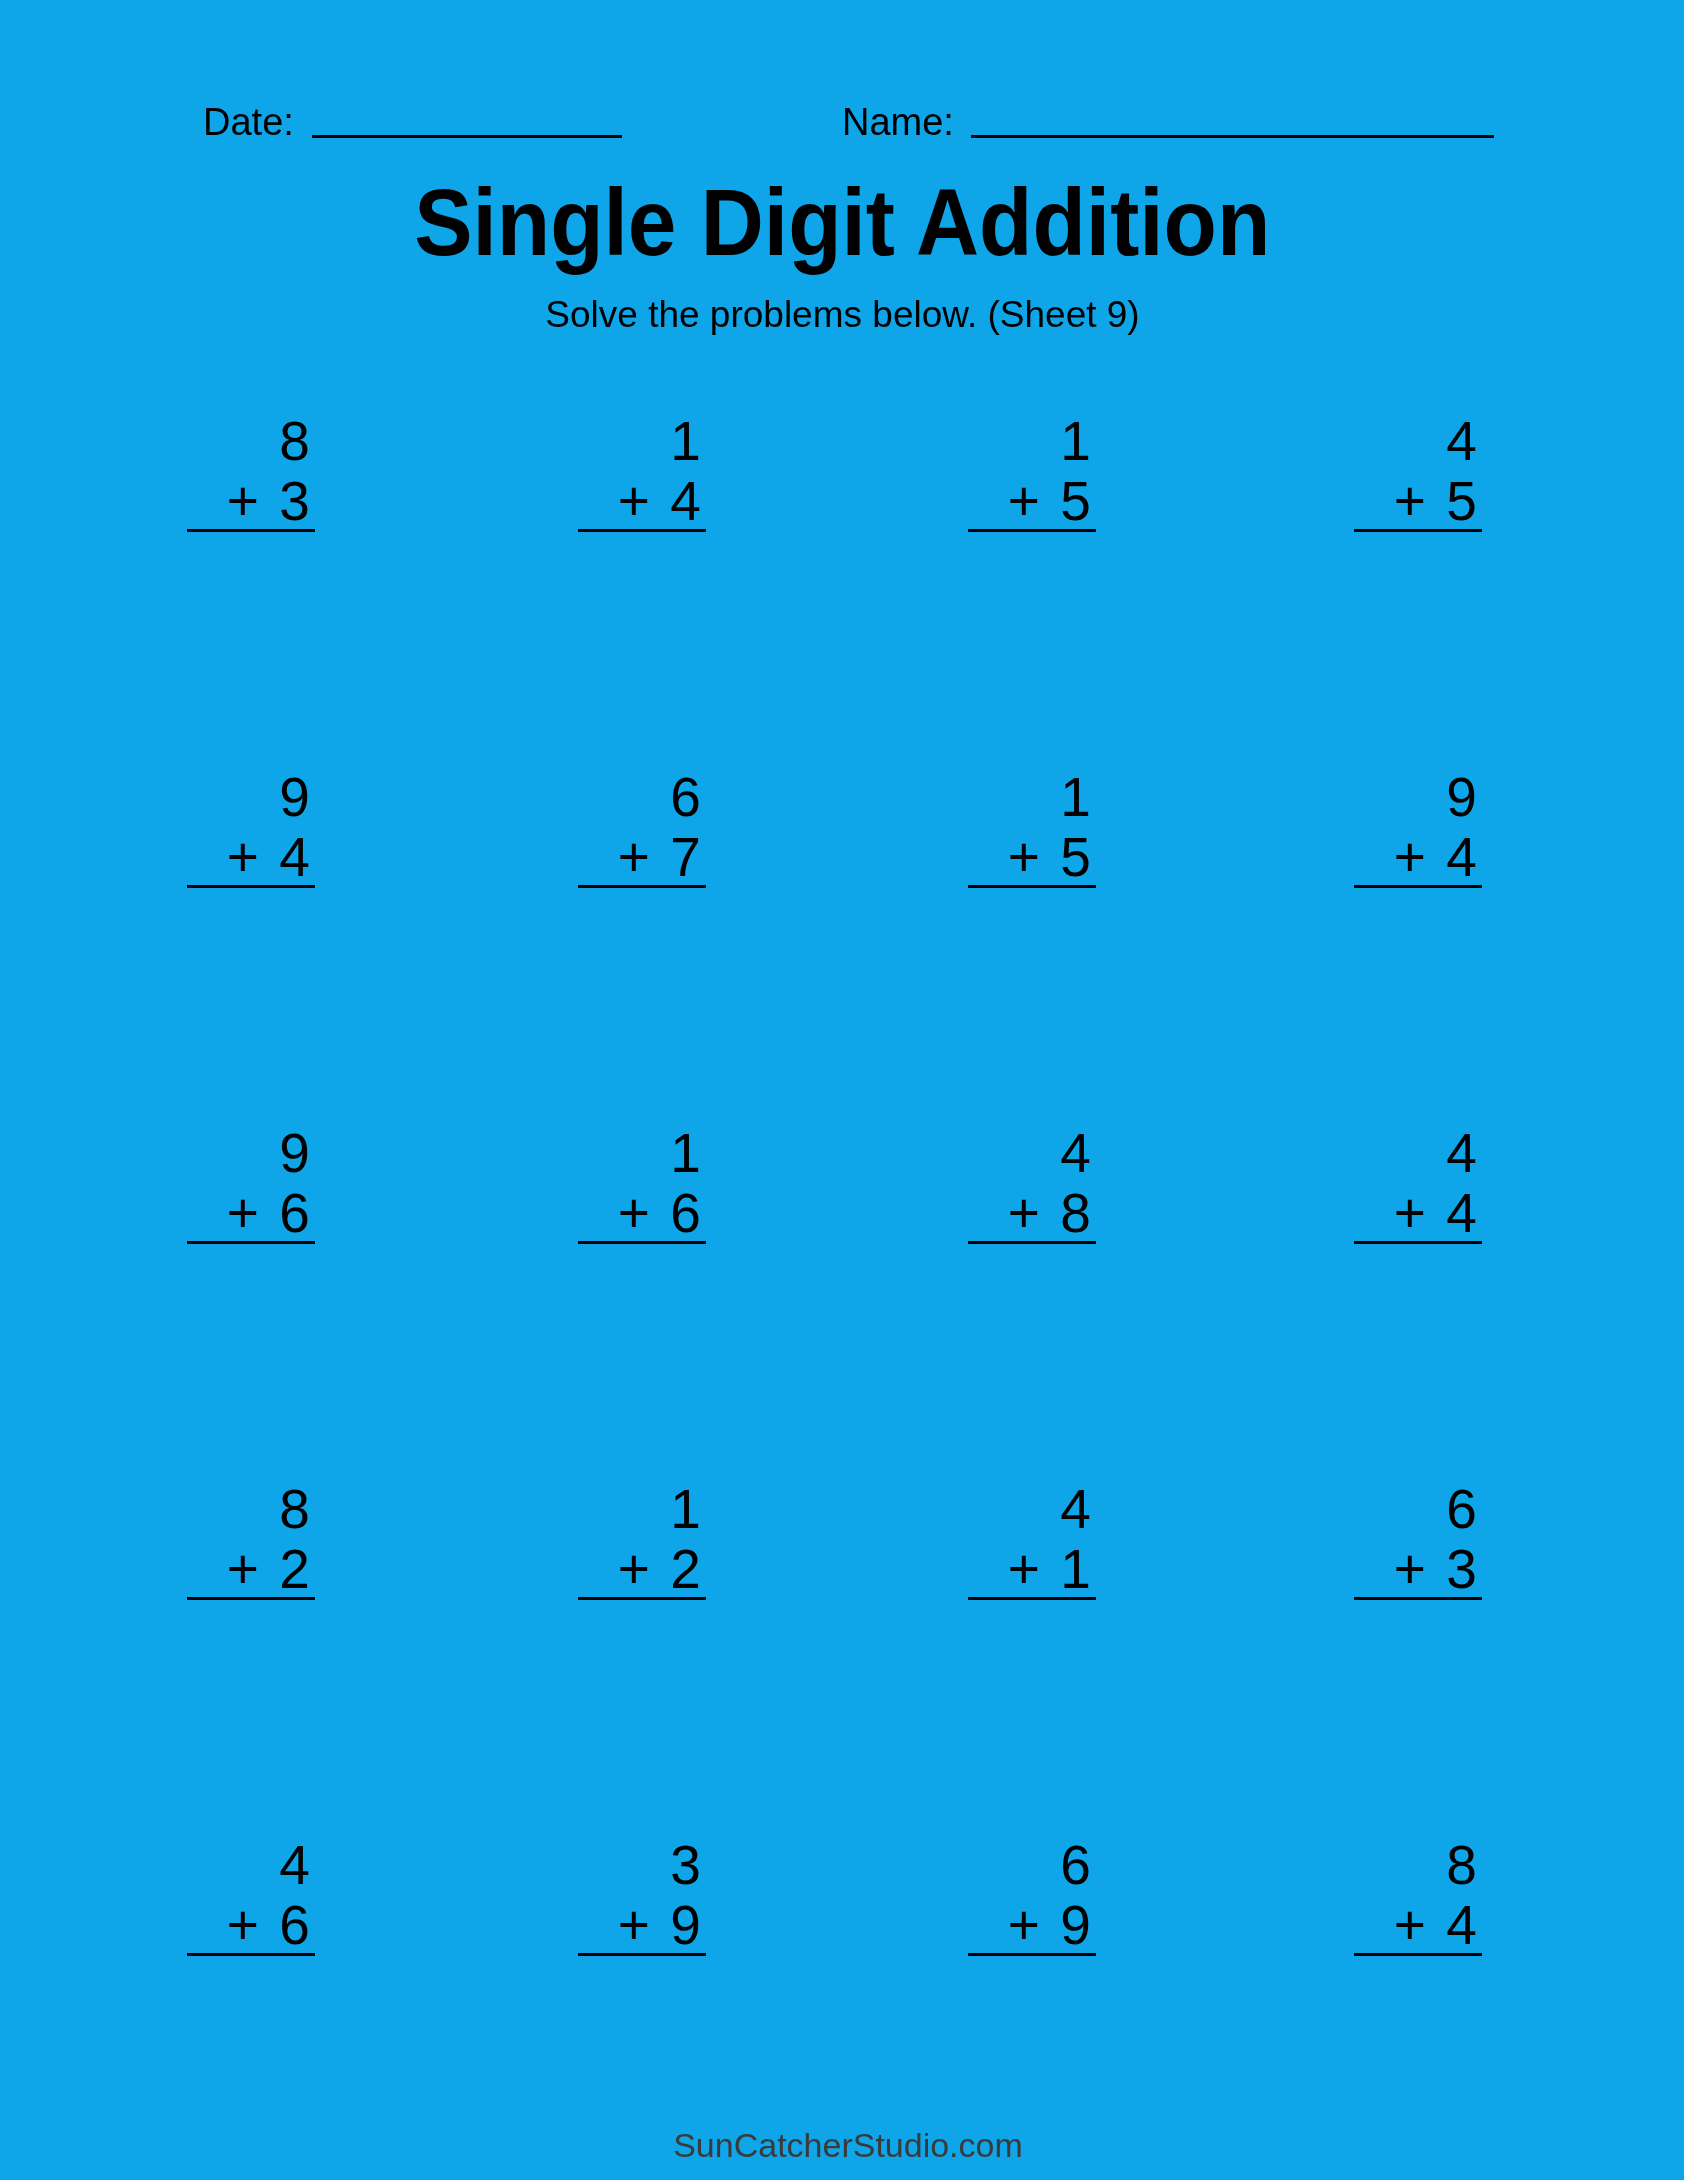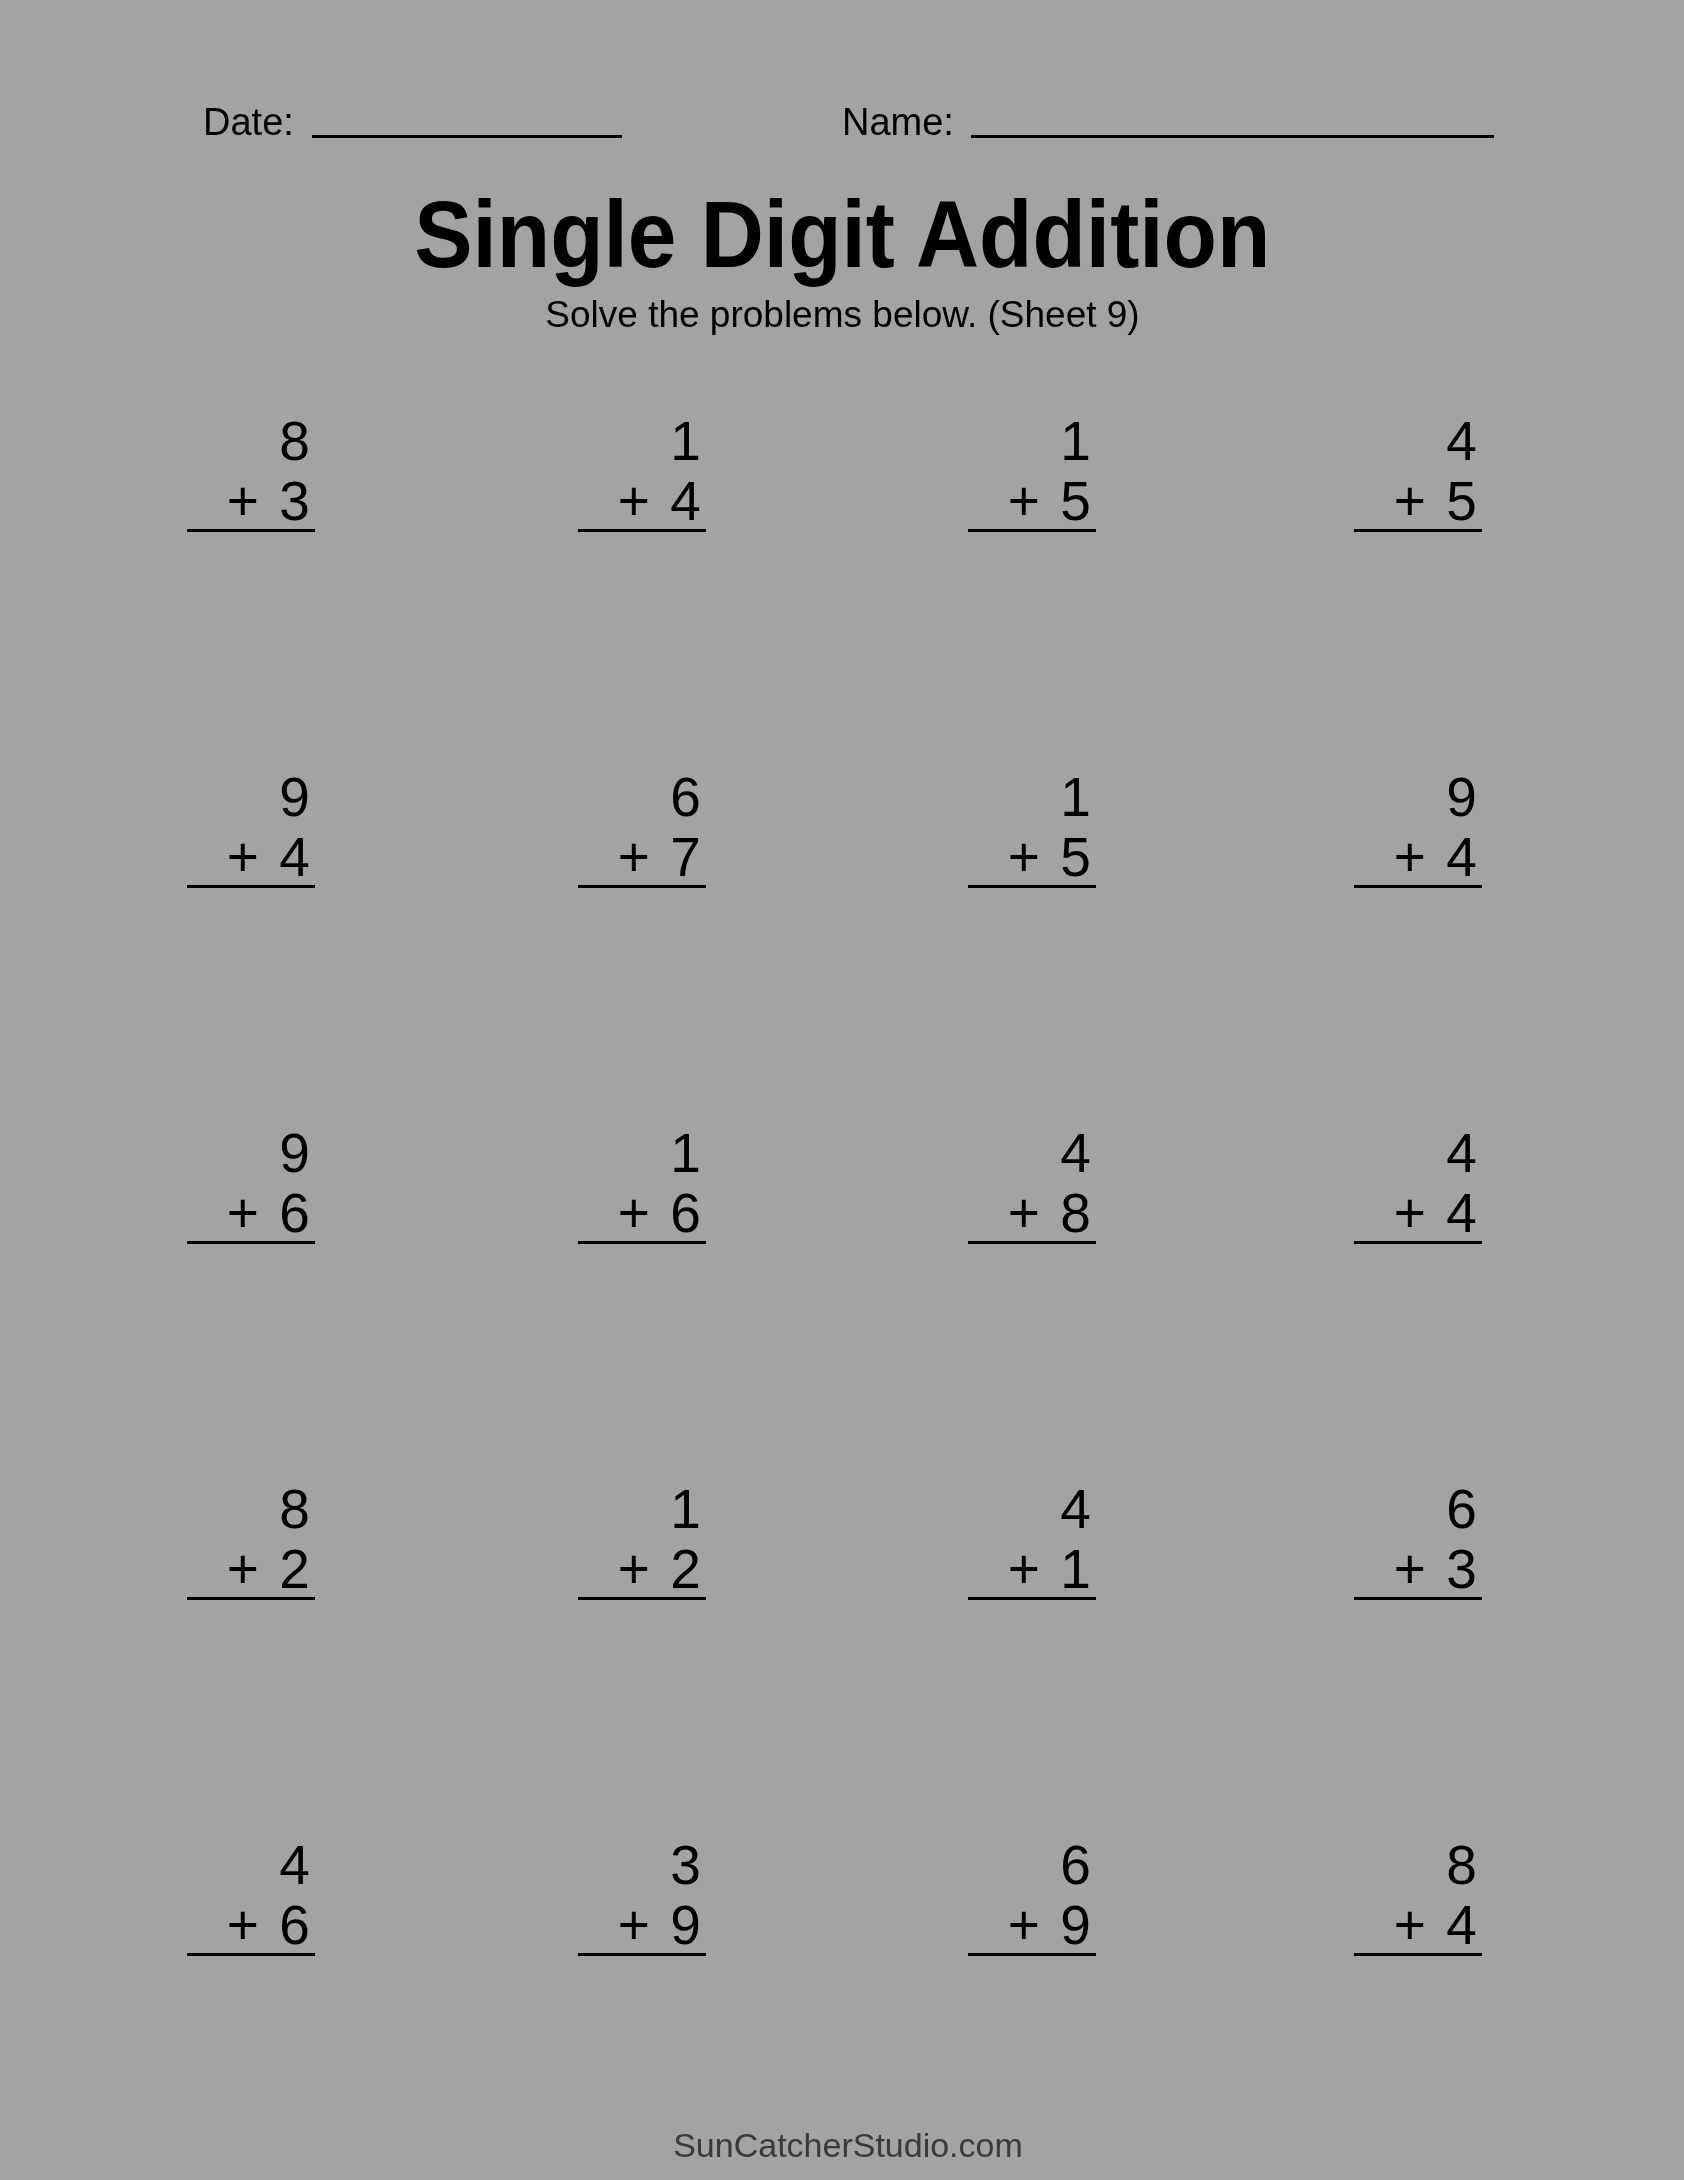--- a/index.html
+++ b/index.html
@@ -7,21 +7,21 @@
     width: 1685px;
     height: 2181px;
     background: #ffffff;
     font-family: "Liberation Sans", sans-serif;
     color: #000000;
   }
   .page {
     position: relative;
     width: 1685px;
     height: 2181px;
-    background: #a3a3a3;
+    background: #0ea5e9;
     overflow: hidden;
   }
   
   .field-label {
     position: absolute;
     font-size: 38px;
     line-height: 41px;
     color: #000;
     white-space: nowrap;
   }
@@ -31,21 +31,21 @@
     background: #000;
   }
   .date-label { left: 203px; top: 102px; }
   .date-line  { left: 312px; top: 135px; width: 310px; }
   .name-label { left: 842px; top: 102px; }
   .name-line  { left: 971px; top: 135px; width: 523px; }
 
   
   .title {
     position: absolute;
-    top: 182px; left: 0; right: 0;
+    top: 170px; left: 0; right: 0;
     text-align: center;
     font-size: 95px;
     font-weight: bold;
     line-height: 1.1;
     white-space: nowrap;
   }
   .title .squeeze {
     display: inline-block;
     transform: scaleX(0.92);
     transform-origin: center;

